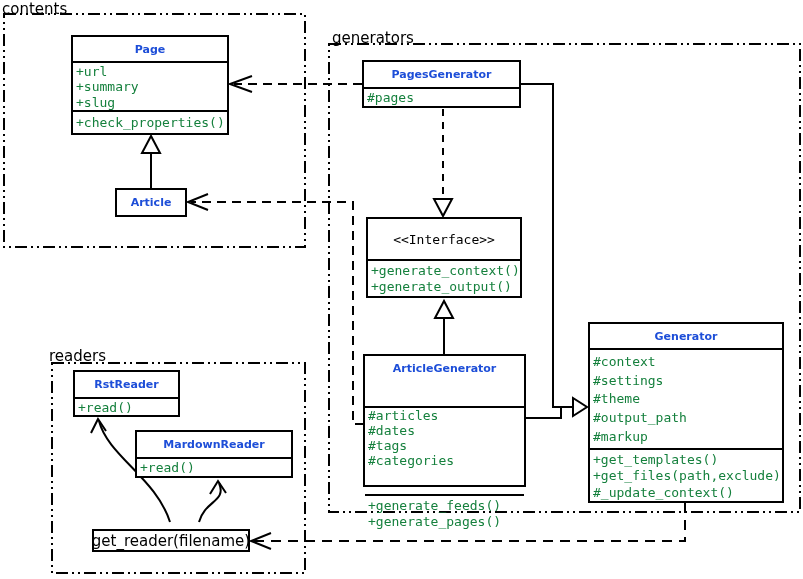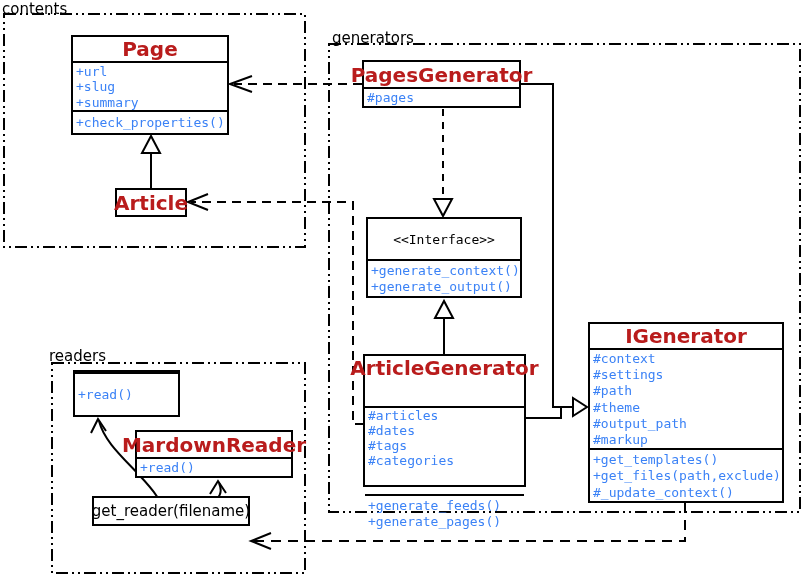--- a/index.html
+++ b/index.html
@@ -3,28 +3,28 @@
 <meta charset="utf-8">
 <style>
   html,body{margin:0;padding:0;background:#ffffff;}
   #stage{position:relative;width:803px;height:579px;background:#ffffff;
          font-family:"DejaVu Sans","Liberation Sans",sans-serif;overflow:hidden;}
   #wires{position:absolute;left:0;top:0;z-index:0;}
   .pkg-label{position:absolute;z-index:2;font-size:15px;color:#000;white-space:nowrap;}
   .cls{position:absolute;z-index:1;background:#ffffff;border:2px solid #000;
        box-sizing:border-box;display:flex;flex-direction:column;}
   .cls-title{display:flex;align-items:center;justify-content:center;
-             font-weight:bold;font-size:20px;color:#b91c1c;flex:0 0 auto;}
+             font-weight:bold;font-size:11px;color:#1d4ed8;flex:0 0 auto;}
   .stereo{font-family:"DejaVu Sans Mono","Liberation Mono",monospace;
           font-weight:normal;font-size:13px;text-align:center;line-height:15px;}
   .tname{font-weight:bold;font-size:16px;text-align:center;line-height:21px;}
   .sec{border-top:2px solid #000;display:flex;flex-direction:column;
        justify-content:space-evenly;padding:0 3px;flex:1 1 auto;}
   .m{font-family:"DejaVu Sans Mono","Liberation Mono",monospace;
-     font-size:13px;line-height:15px;color:#3b82f6;white-space:nowrap;}
+     font-size:13px;line-height:15px;color:#15803d;white-space:nowrap;}
   .plain{display:flex;align-items:center;justify-content:center;
          font-size:15px;color:#000;}
   .hdr{display:flex;flex-direction:column;justify-content:center;flex:0 0 auto;}
 </style>
 </head>
 <body>
 
 <div id="stage">
 
   <svg id="wires" width="803" height="579" viewBox="0 0 803 579">
@@ -83,22 +83,22 @@
   </svg>
 
   <div class="pkg-label" style="left:2px;top:0px;">contents</div>
   <div class="pkg-label" style="left:332px;top:29px;">generators</div>
   <div class="pkg-label" style="left:49px;top:347px;">readers</div>
 
   <div class="cls" style="left:71px;top:35px;width:158px;height:100px;">
     <div class="cls-title" style="height:24px;">Page</div>
     <div class="sec">
       <div class="m">+url</div>
+      <div class="m">+summary</div>
       <div class="m">+slug</div>
-      <div class="m">+summary</div>
     </div>
     <div class="sec" style="flex:0 0 21px;">
       <div class="m">+check_properties()</div>
     </div>
   </div>
 
   <div class="cls" style="left:115px;top:188px;width:72px;height:29px;">
     <div class="cls-title" style="flex:1 1 auto;">Article</div>
   </div>
 
@@ -127,46 +127,46 @@
       <div class="m">#tags</div>
       <div class="m">#categories</div>
     </div>
     <div class="sec" style="flex:0 0 35px;">
       <div class="m">+generate_feeds()</div>
       <div class="m">+generate_pages()</div>
     </div>
   </div>
 
   <div class="cls" style="left:588px;top:322px;width:196px;height:181px;">
-    <div class="cls-title" style="height:24px;">IGenerator</div>
+    <div class="cls-title" style="height:24px;">Generator</div>
     <div class="sec">
       <div class="m">#context</div>
       <div class="m">#settings</div>
-      <div class="m">#path</div>
       <div class="m">#theme</div>
       <div class="m">#output_path</div>
       <div class="m">#markup</div>
     </div>
     <div class="sec" style="flex:0 0 51px;">
       <div class="m">+get_templates()</div>
       <div class="m">+get_files(path,exclude)</div>
       <div class="m">#_update_context()</div>
     </div>
   </div>
 
   <div class="cls" style="left:73px;top:370px;width:107px;height:47px;">
+    <div class="cls-title" style="height:25px;">RstReader</div>
     <div class="sec">
       <div class="m">+read()</div>
     </div>
   </div>
 
   <div class="cls" style="left:135px;top:430px;width:158px;height:48px;">
     <div class="cls-title" style="height:25px;border-radius:8px;">MardownReader</div>
     <div class="sec">
       <div class="m">+read()</div>
     </div>
   </div>
 
-  <div class="cls plain" style="left:92px;top:496px;width:158px;height:30px;">
+  <div class="cls plain" style="left:92px;top:529px;width:158px;height:23px;">
     <span>get_reader(filename)</span>
   </div>
 
 </div>
 
 </body></html>

